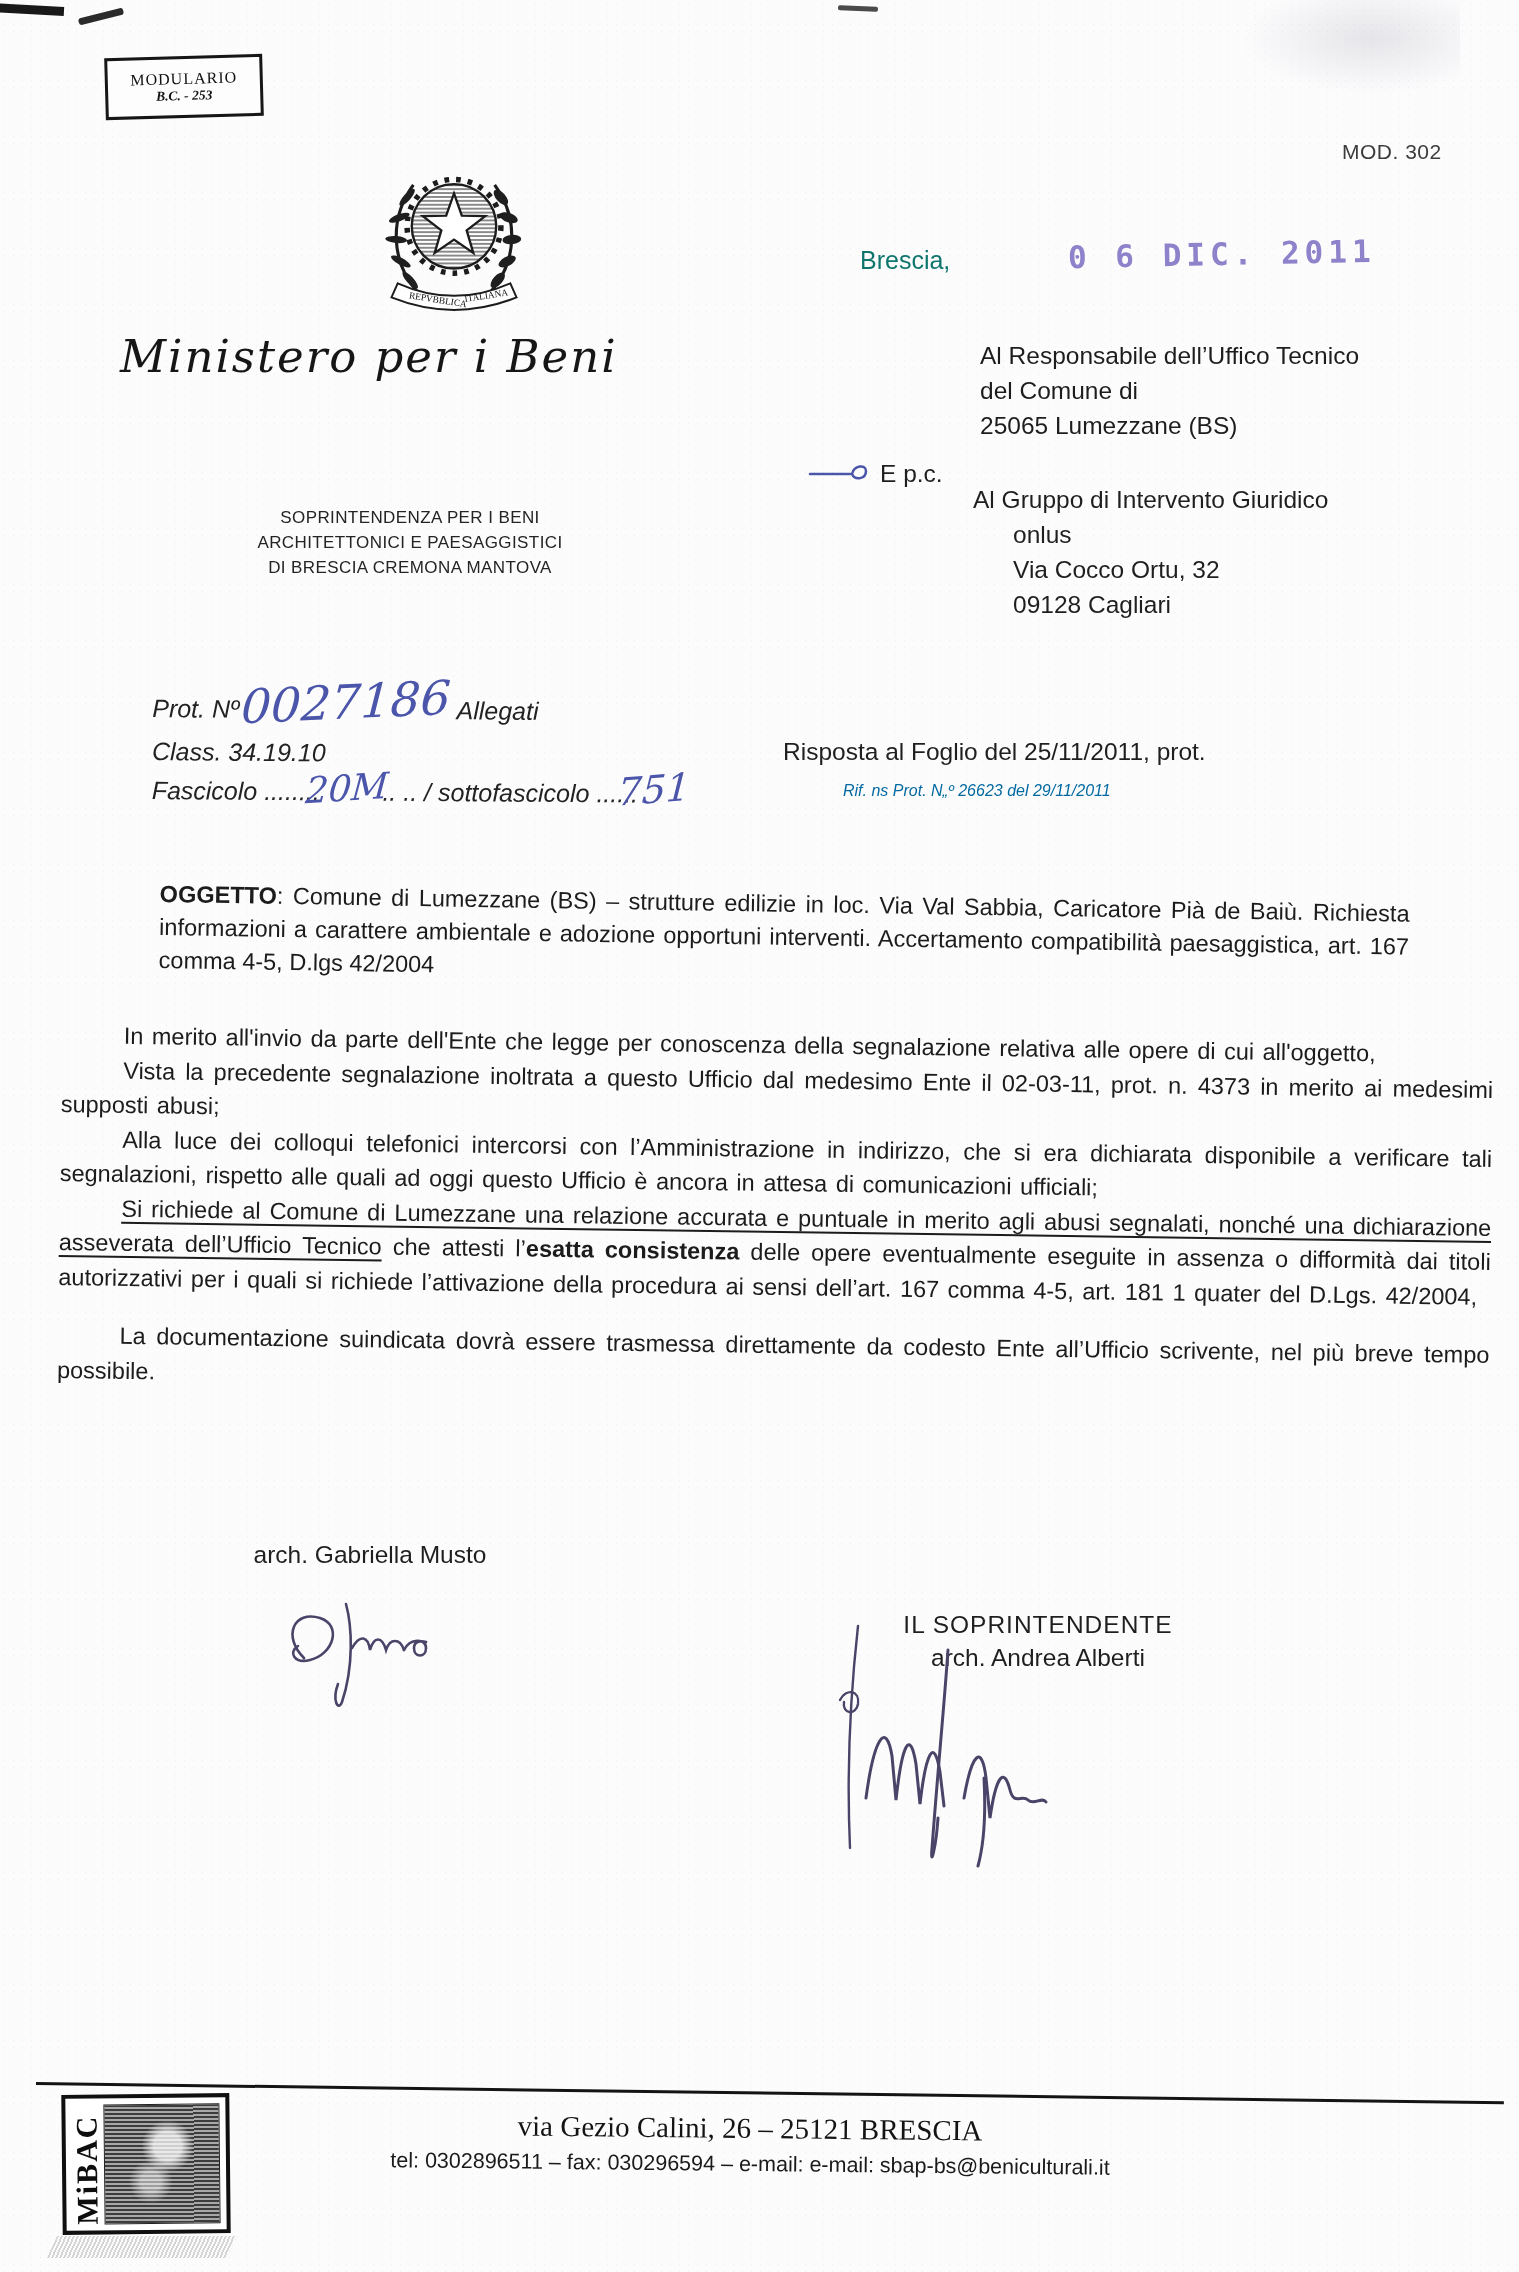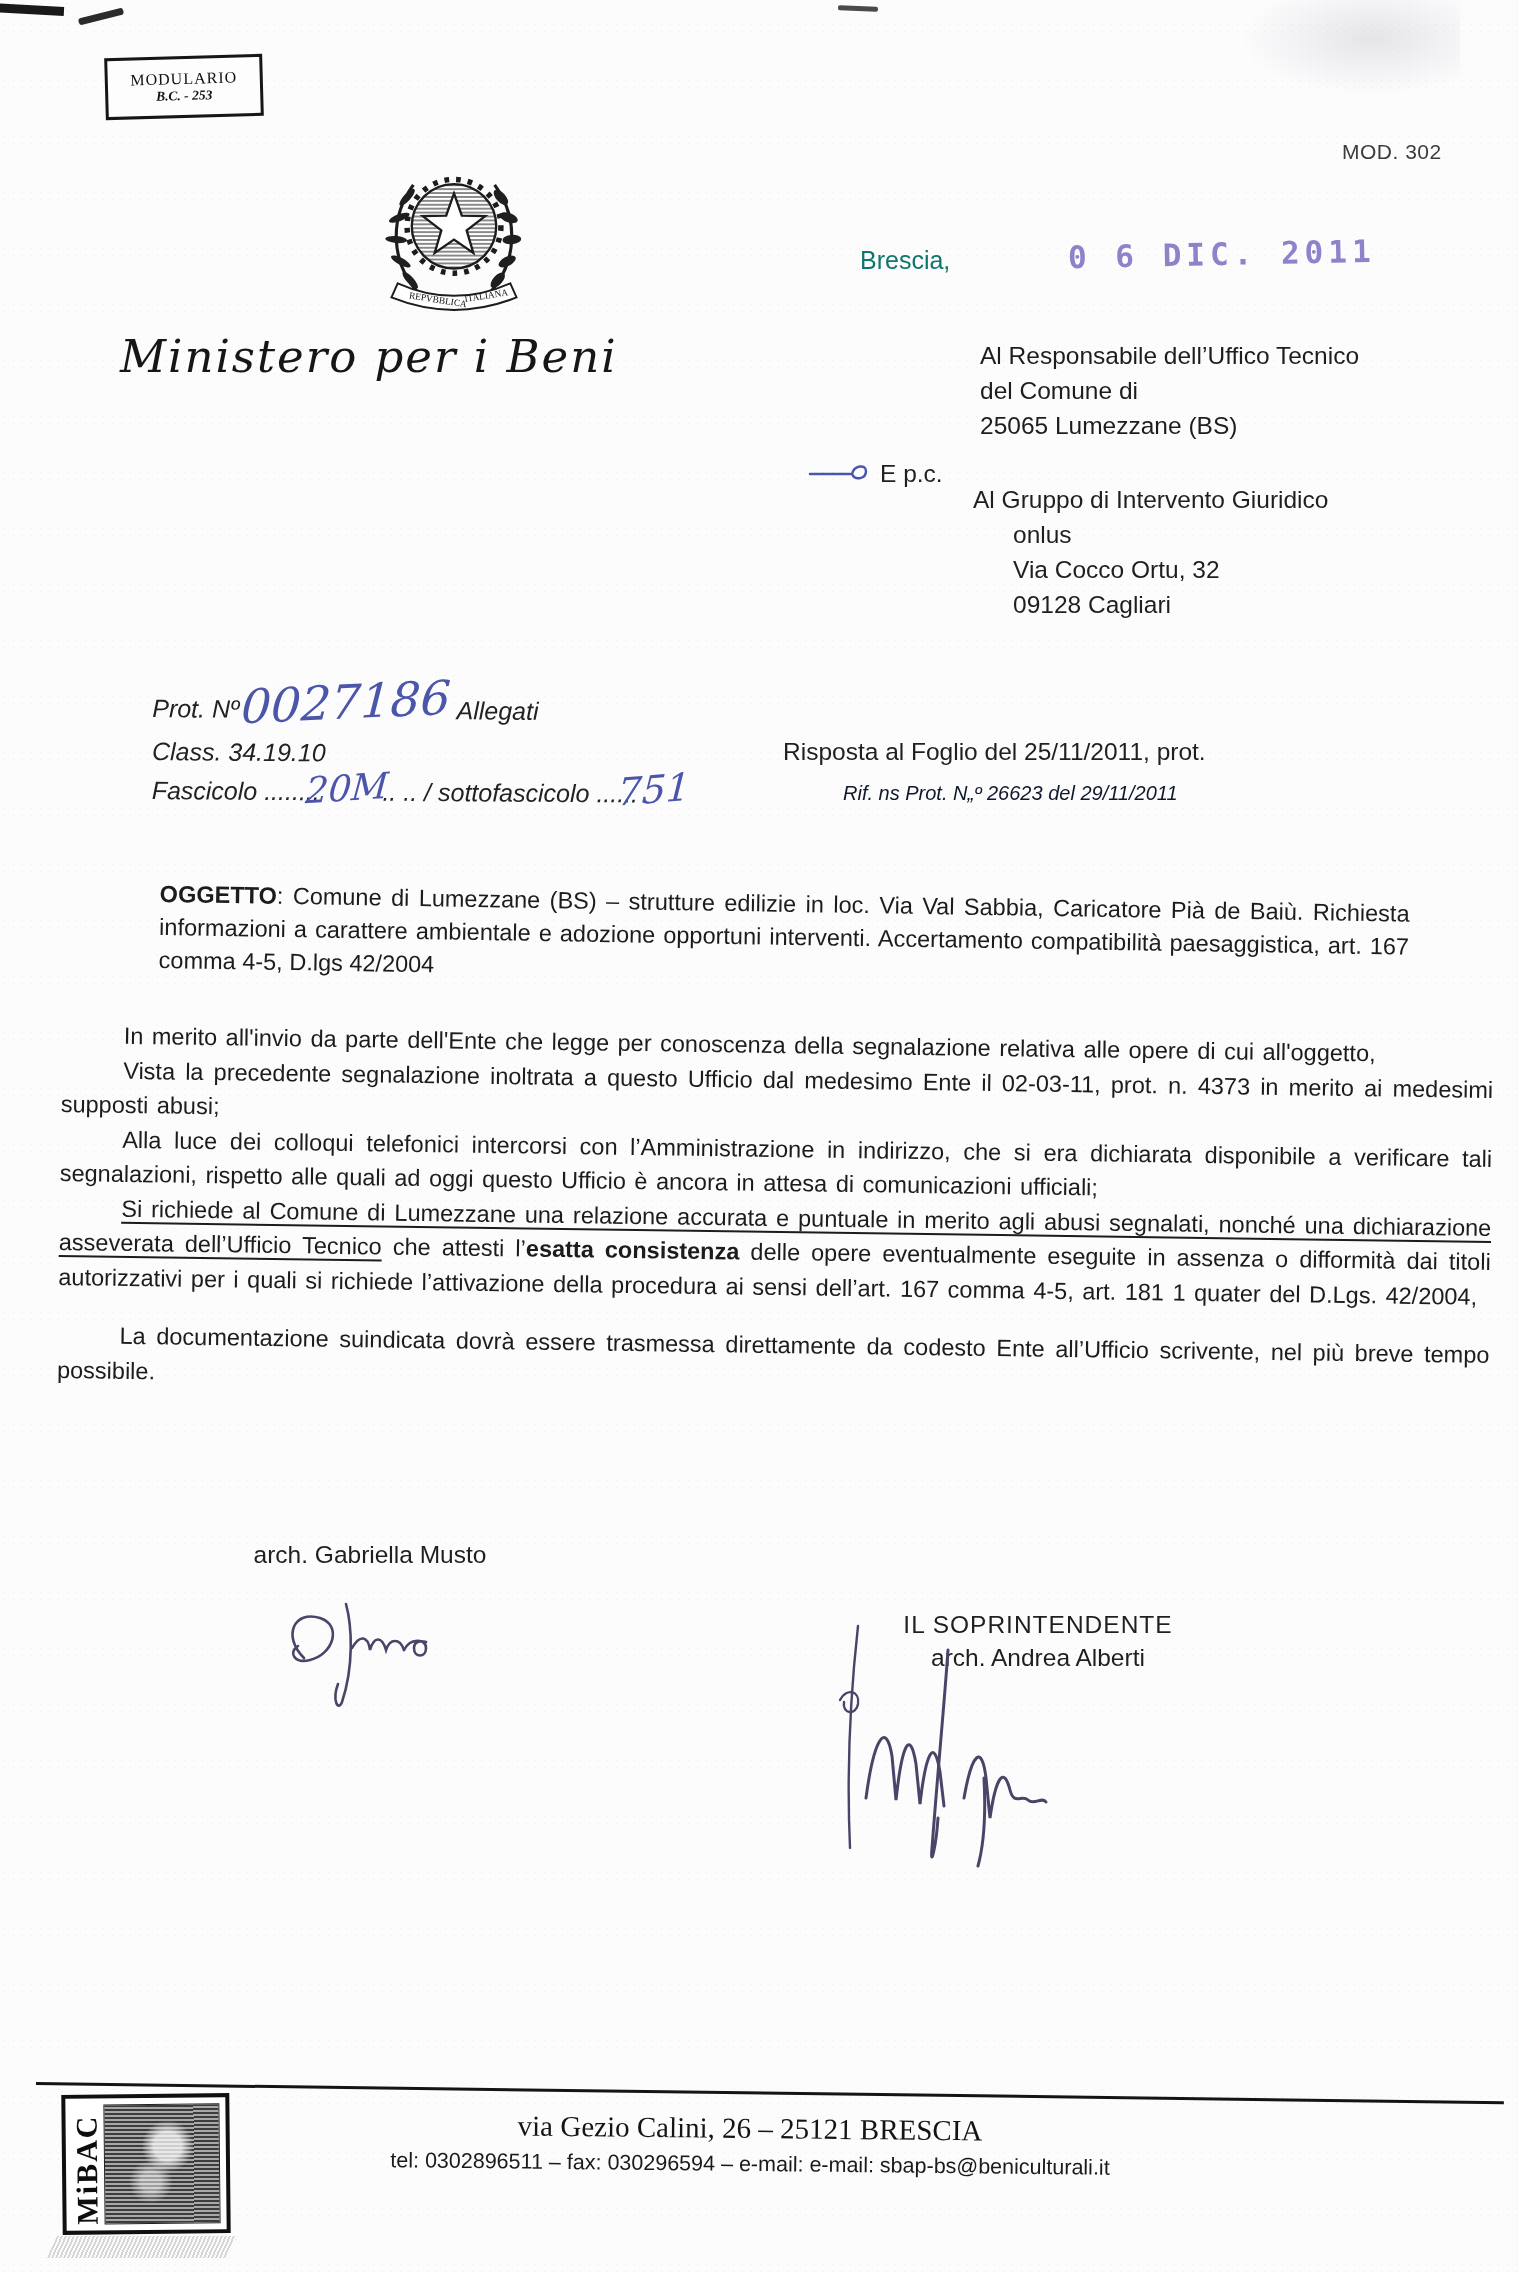--- a/index.html
+++ b/index.html
@@ -62,21 +62,21 @@
   .prot{left:152px;top:688px;font-size:25px;font-style:italic;color:#222;transform:rotate(.4deg);}
   .prot .row{display:flex;align-items:baseline;}
   .prot .row2{margin-top:14px;}
   .prot .row3{margin-top:10px;}
   .hand{font-family:"DejaVu Serif",serif;font-style:italic;color:#4b55aa;}
   .hand-prot{font-size:47px;transform:rotate(-3deg) skewX(-6deg);margin:0 6px 0 2px;line-height:30px;}
   .hand-fasc{font-size:36px;transform:rotate(-4deg) skewX(-8deg);margin:0 -6px 0 -14px;line-height:20px;}
   .hand-sfasc{font-size:38px;transform:rotate(-5deg) skewX(-8deg);margin:0 0 0 -20px;line-height:20px;}
 
   .risposta{left:783px;top:738px;font-size:24.5px;color:#1f1f1f;}
-  .rif{left:843px;top:782px;font-size:20px;font-style:italic;color:#0f172a;}
+  .rif{left:843px;top:782px;font-size:16px;font-style:italic;color:#0369a1;}
 
   
   .subject{left:160px;top:878px;width:1250px;font-size:23.5px;line-height:33px;
     text-align:justify;transform:rotate(.9deg);transform-origin:left top;color:#1c1c1c;}
   .subject b{font-weight:bold;}
 
   
   .body-text{left:62px;top:1018px;width:1432px;font-size:23.5px;line-height:34.5px;
     text-align:justify;transform:rotate(.8deg);transform-origin:left top;color:#1c1c1c;
     word-spacing:2px;}
@@ -161,20 +161,25 @@
 
       <path d="M38,168 Q110,200 182,168 L190,186 Q110,218 30,186 Z" fill="#fff" stroke="#1c1c1c" stroke-width="2.5"></path>
       <text x="52" y="187" font-size="12" font-family="Liberation Serif, serif" fill="#111" transform="rotate(9 52 187)">REPVBBLICA</text>
       <text x="124" y="192" font-size="12" font-family="Liberation Serif, serif" fill="#111" transform="rotate(-9 124 192)">ITALIANA</text>
     </svg>
   </div>
 
   <div class="abs ministry">
     <div class="line1">Ministero per i Beni</div>
   </div>
+  <div class="abs office">
+    <div>SOPRINTENDENZA PER I BENI</div>
+    <div>ARCHITETTONICI E PAESAGGISTICI</div>
+    <div>DI BRESCIA CREMONA MANTOVA</div>
+  </div>
 
   <div class="abs city">Brescia,</div>
   <div class="abs date-stamp">0 6  DIC. 2011</div>
 
   <div class="abs rcpt">
     <div>Al Responsabile dell’Uffico Tecnico</div>
     <div>del Comune di</div>
     <div>25065 Lumezzane (BS)</div>
   </div>
   <div class="abs cc-arrow">

